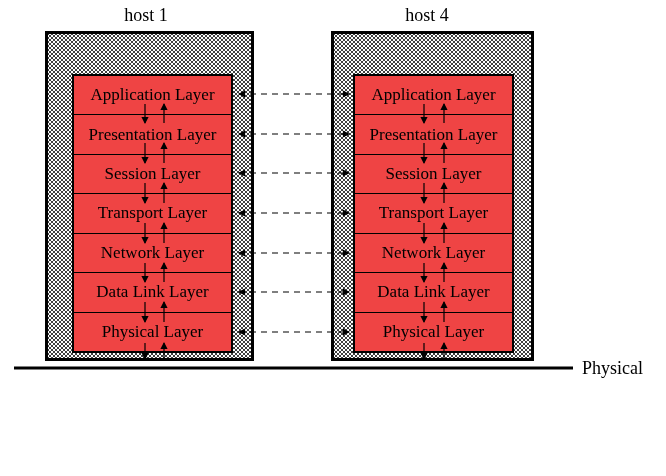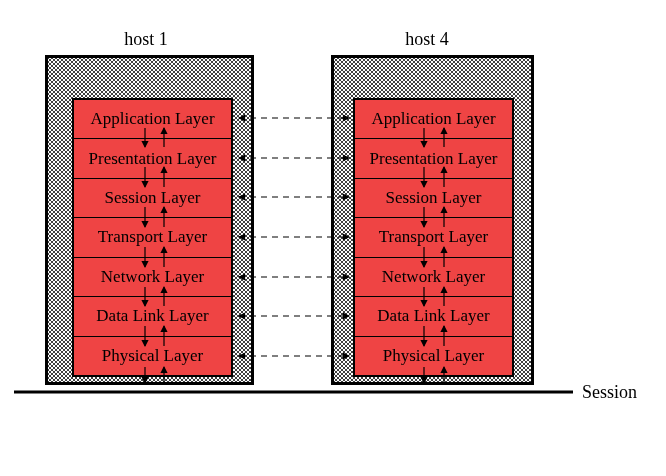--- a/index.html
+++ b/index.html
@@ -1,18 +1,18 @@
 <!DOCTYPE html>
 <html><head>
 <meta charset="utf-8">
 <style>
   html,body{margin:0;padding:0;background:#fff;}
   .page{
     position:relative;width:666px;height:406px;background:#ffffff;
-    font-family:"Liberation Serif", serif;color:#000;overflow:hidden;margin-top:24px;
+    font-family:"Liberation Serif", serif;color:#000;overflow:hidden;
   }
   .host-title{
     position:absolute;top:5px;transform:translateX(-50%);
     font-size:18px;white-space:nowrap;
   }
   .host-box{
     position:absolute;top:31px;height:330px;box-sizing:border-box;
     border:3px solid #000;background-color:#fefefe;
     background-image:
       radial-gradient(circle, #3c3c3c 0.7px, transparent 1.05px),
@@ -150,16 +150,16 @@
 
     <line x1="14" y1="368" x2="573" y2="368" stroke="#000" stroke-width="3"></line>
 
     <g stroke="#000" stroke-width="1.2">
       <line x1="365" y1="419" x2="401" y2="419" stroke-dasharray="4 3.5" marker-start="url(#ah)" marker-end="url(#ah)"></line>
       <line x1="373" y1="442" x2="373" y2="461" marker-end="url(#ah)"></line>
       <line x1="393" y1="461" x2="393" y2="442" marker-end="url(#ah)"></line>
     </g>
   </svg>
 
-  <div class="network-label">Session</div>
+  <div class="network-label">Physical</div>
 
 
 </div>
 
 </body></html>

